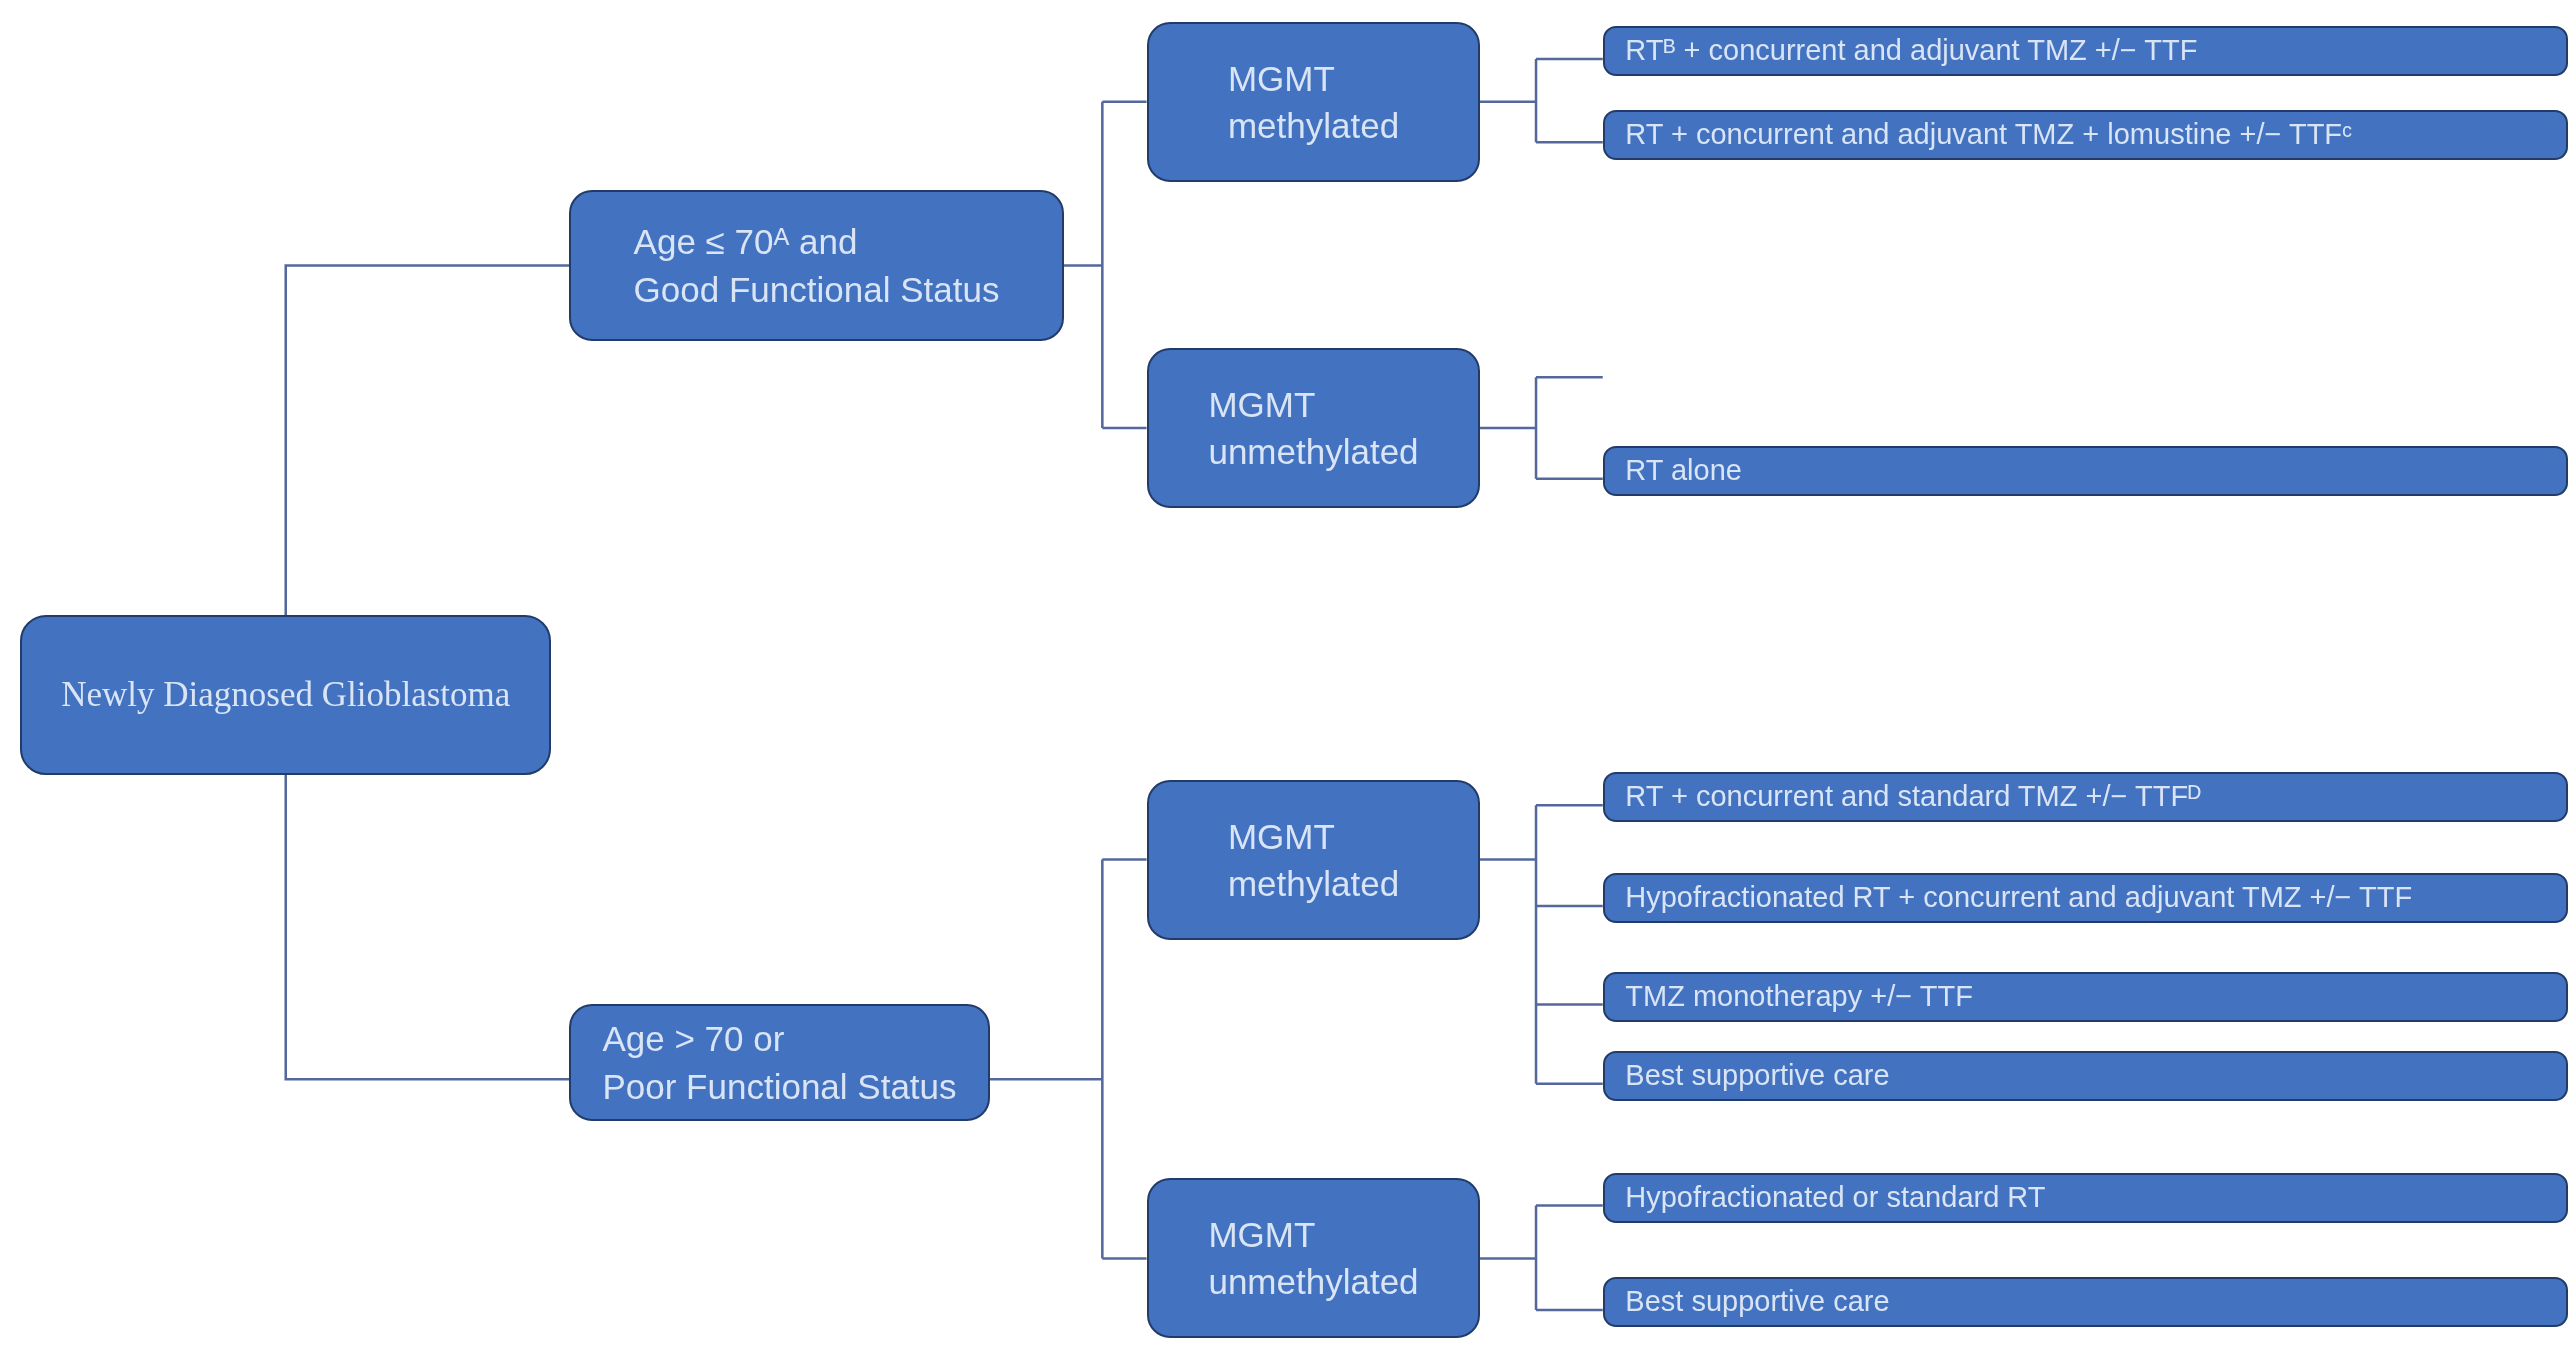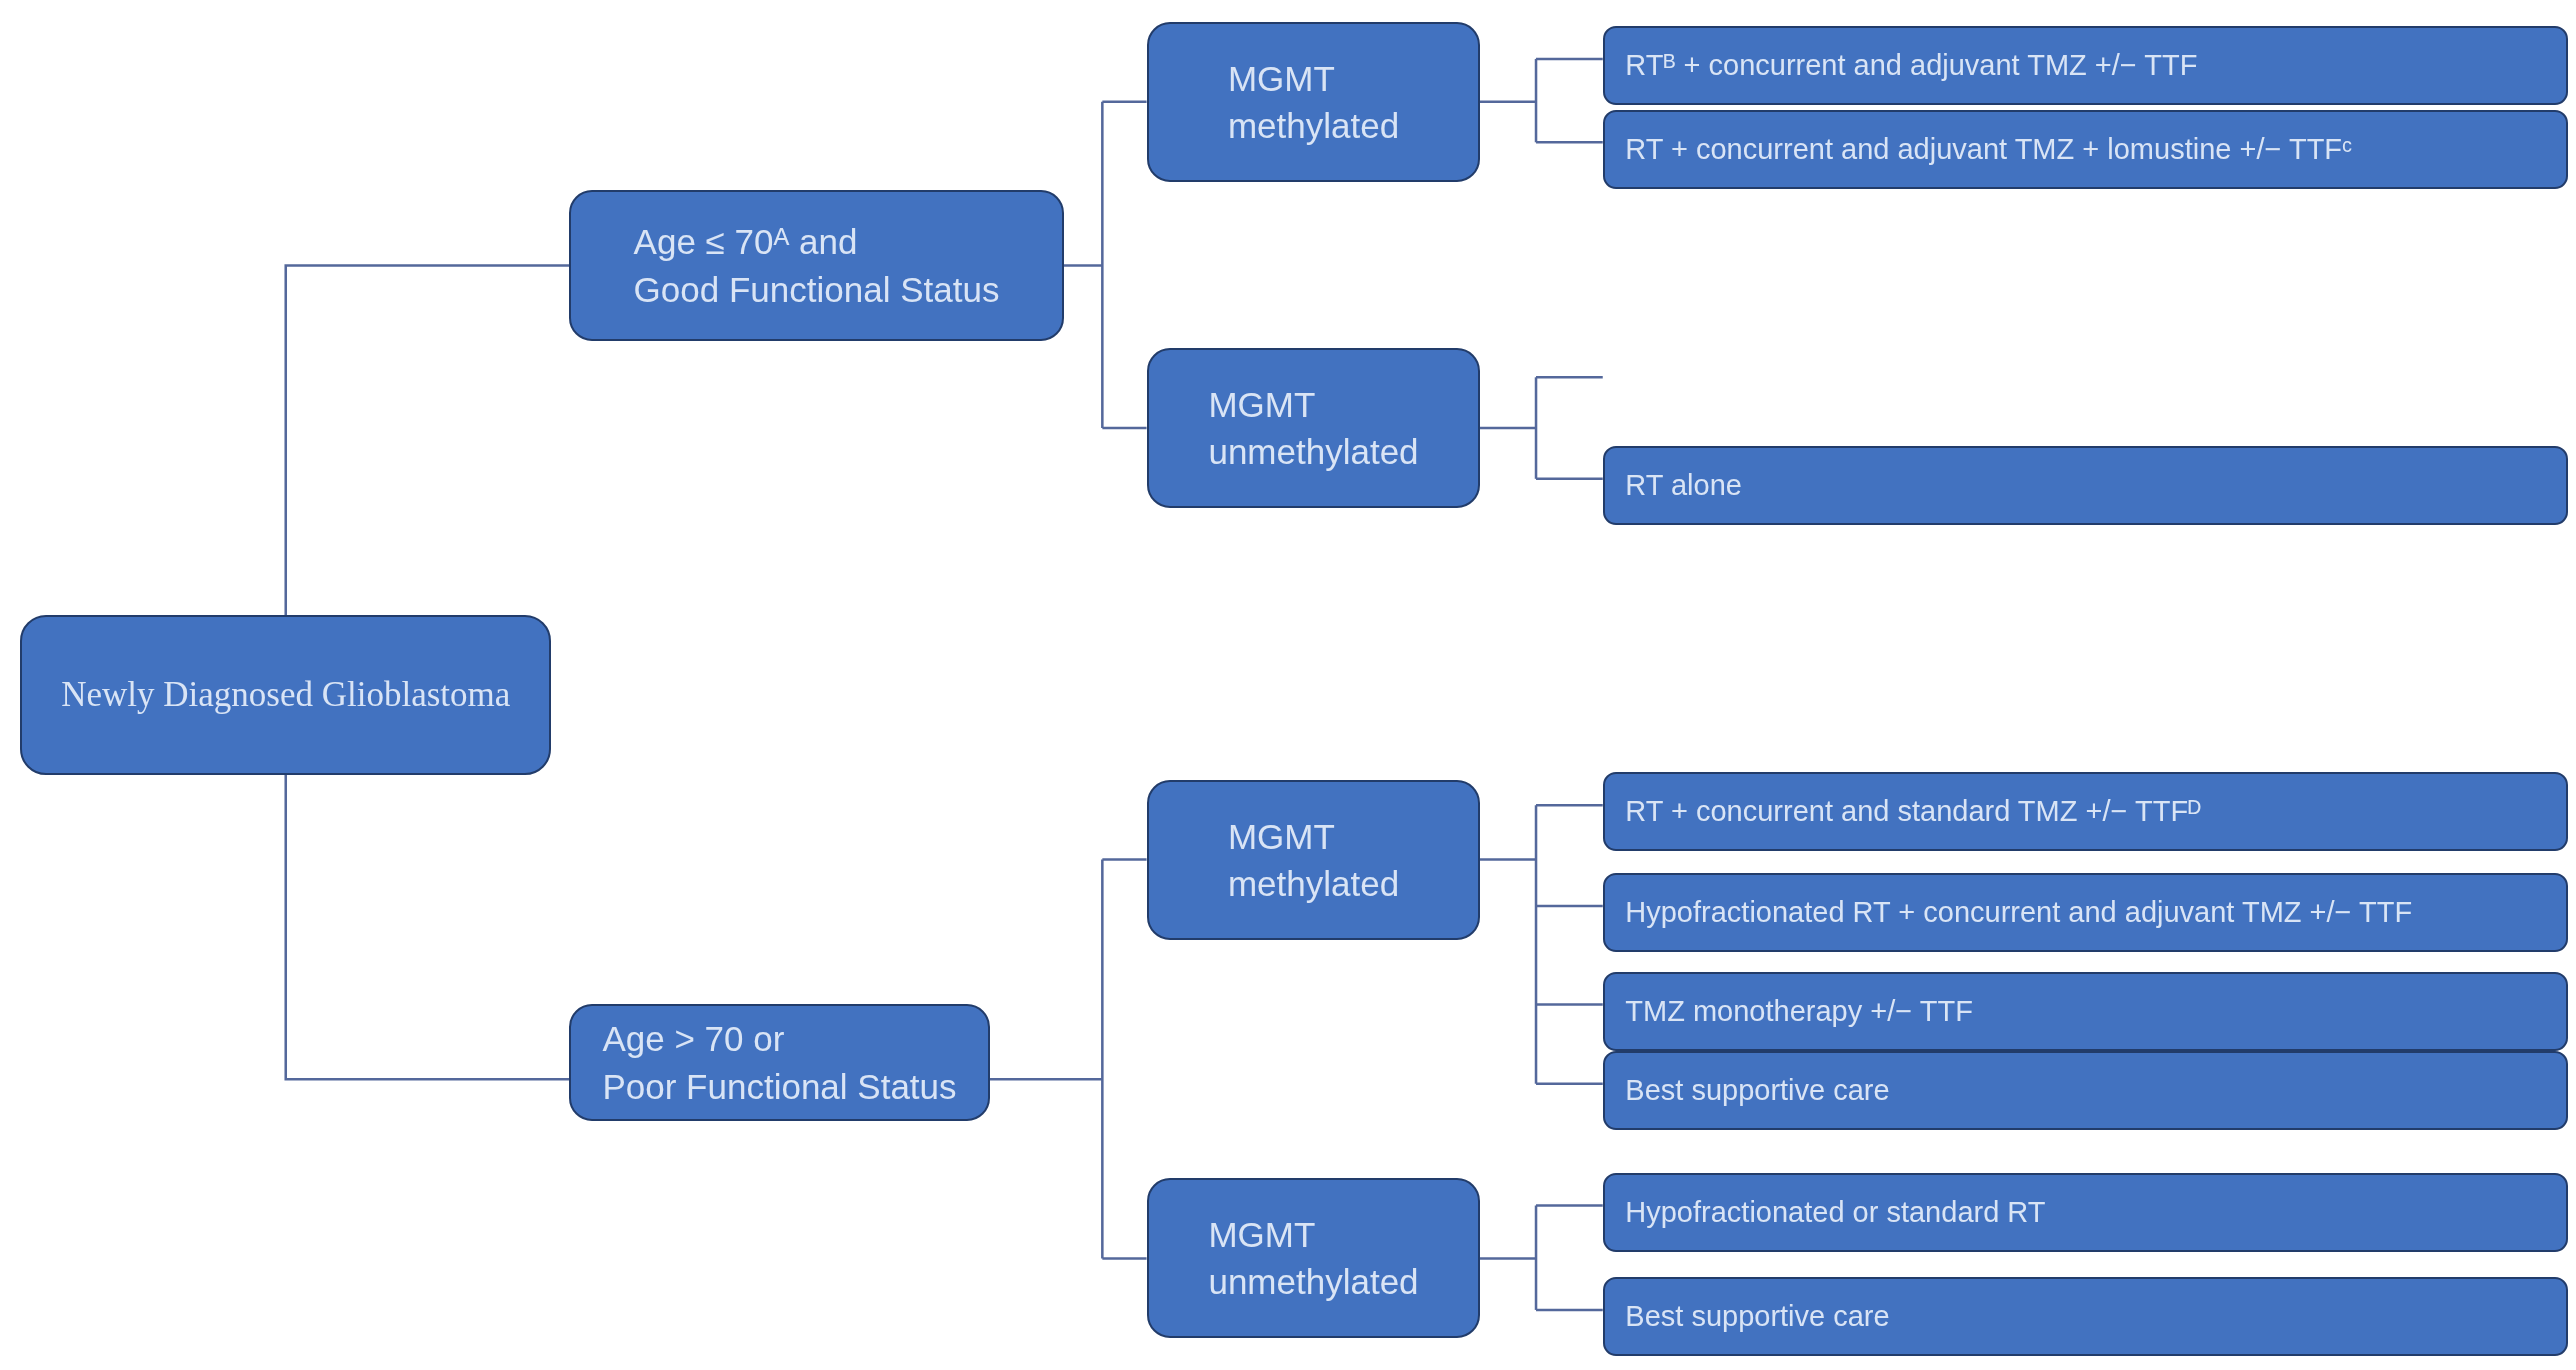--- a/index.html
+++ b/index.html
@@ -43,21 +43,21 @@
     line-height:1.35;
     border-radius:23px;
   }
   .node.root{border-radius:26px;font-family:Liberation Serif, serif;}
   .leaf{
     position:absolute;
     z-index:2;
     box-sizing:border-box;
     left:1603px;
     width:965px;
-    height:79px;
+    height:50px;
     background:var(--box-fill);
     border:2.2px solid var(--box-border);
     border-radius:13px;
     color:var(--box-text);
     display:flex;
     align-items:center;
     justify-content:flex-start;
     text-align:left;
     padding-left:20.3px;
     font-size:29px;

